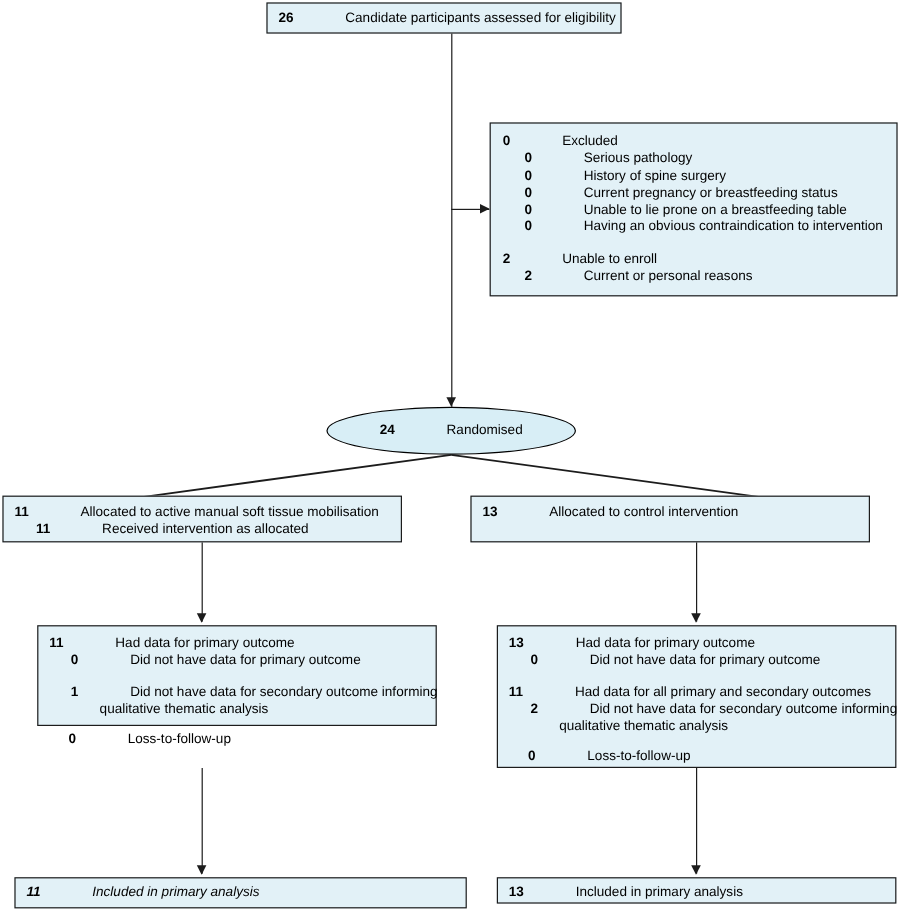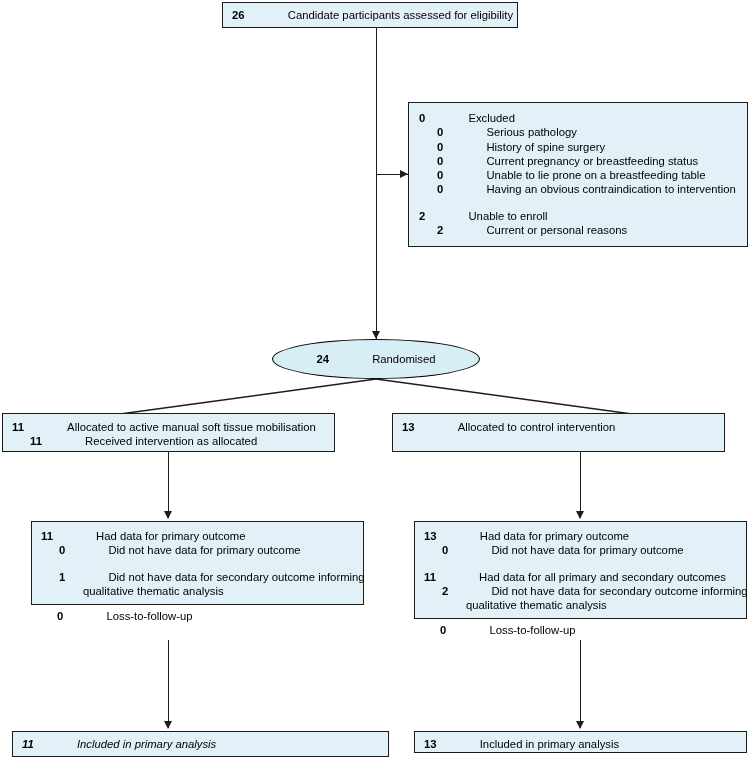--- a/index.html
+++ b/index.html
@@ -190,21 +190,21 @@
   <div class="box" style="left:392px; top:413px; width:333px; height:39px; padding-top:6px;">
     <div class="row">
       <span class="num">13 </span>
       <span class="lbl">Allocated to control intervention</span>
     </div>
   </div>
 
   <div class="line vline" style="left:580px; top:452px; height:66px;"></div>
   <div class="arrow-down" style="left:576px; top:511px;"></div>
 
-  <div class="box" style="left:414px; top:521px; width:333px; height:98px; padding:7px 8px 8px 9px;">
+  <div class="box" style="left:414px; top:521px; width:333px; height:119px; padding:7px 8px 8px 9px;">
     <div class="row">
       <span class="num">13 </span>
       <span class="lbl">Had data for primary outcome</span>
     </div>
     <div class="row ind2">
       <span class="num">0 </span>
       <span class="lbl">Did not have data for primary outcome</span>
     </div>
     <div class="gap"></div>
     <div class="row">

